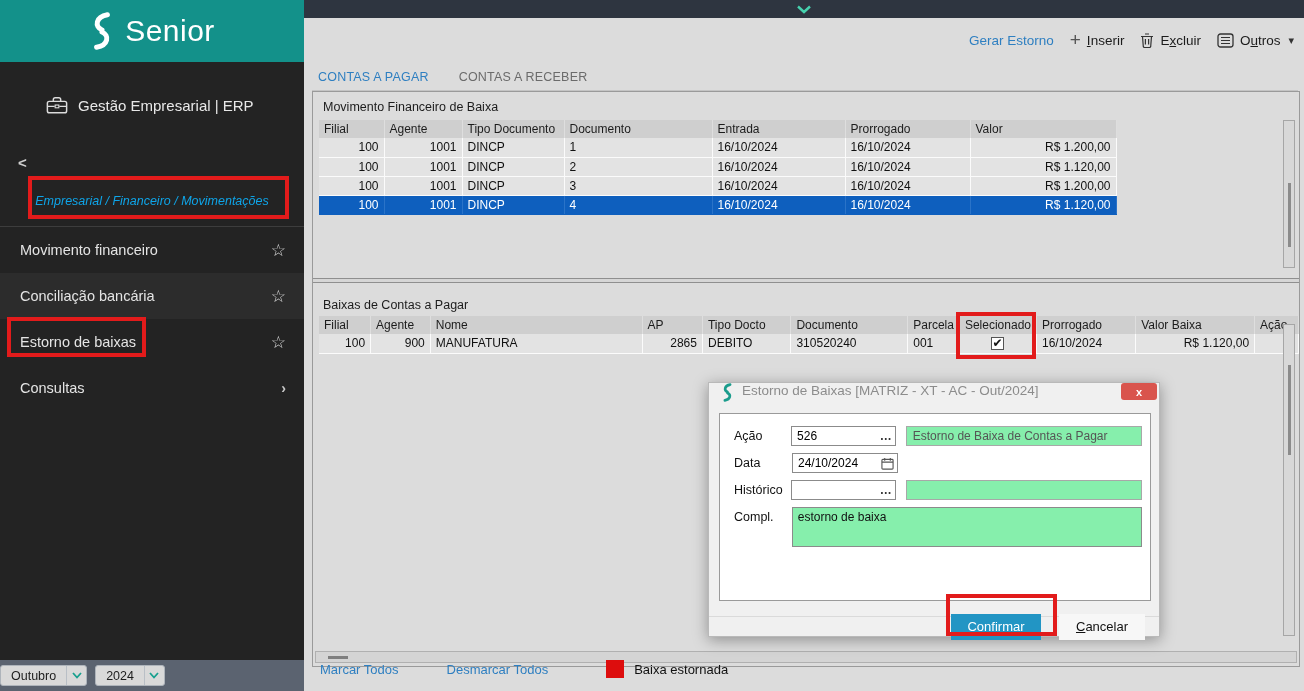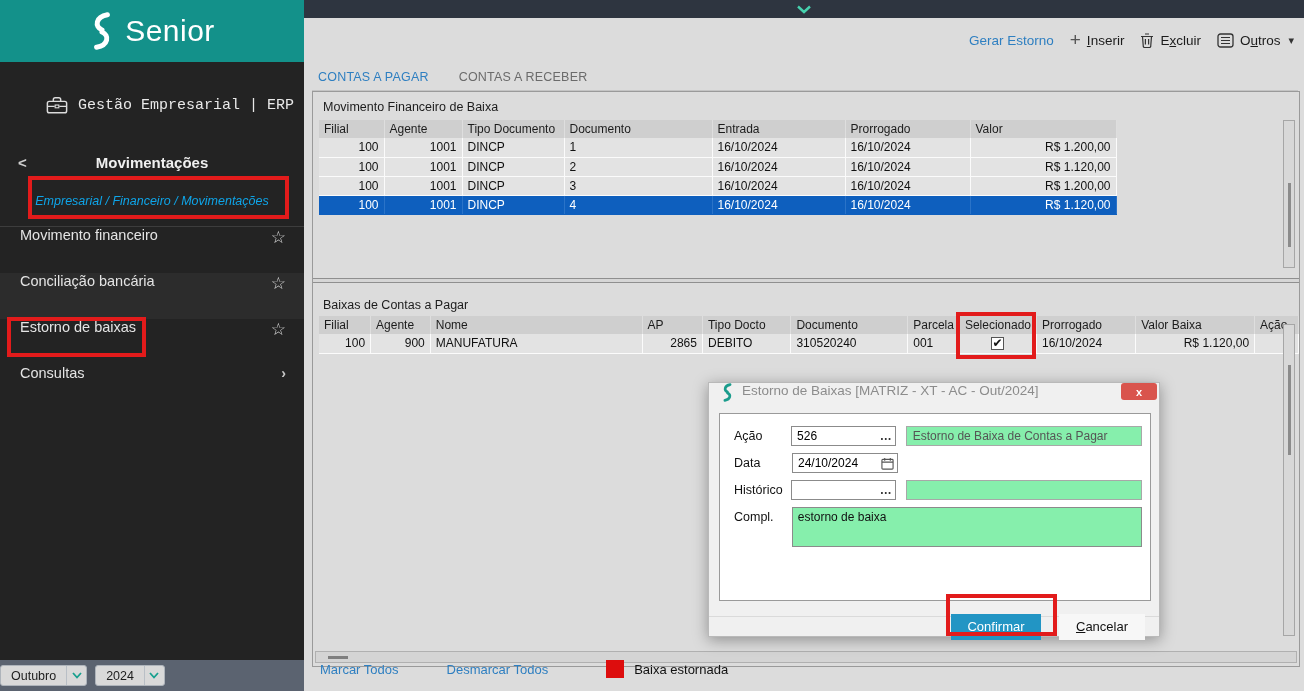--- a/index.html
+++ b/index.html
@@ -4,29 +4,29 @@
 <style>
   * { margin:0; padding:0; box-sizing:border-box; }
   html,body { width:1304px; height:691px; overflow:hidden; }
   body { font-family:"Liberation Sans","DejaVu Sans",sans-serif; background:#dcdcdc; }
   .app { position:relative; width:1304px; height:691px; background:#dcdcdc; overflow:hidden; }
 
   
   .sidebar { position:absolute; left:0; top:0; width:304px; height:691px; background:#232323; z-index:3; }
   .brand { height:62px; background:#13918a; display:flex; align-items:center; justify-content:center; gap:10px; }
   .brand-text { color:#fff; font-size:30px; font-weight:400; letter-spacing:0.5px; }
-  .product-row { display:flex; align-items:center; gap:10px; padding:0 0 0 46px; margin-top:30px; height:26px;font-family:Liberation Mono, monospace; }
+  .product-row { display:flex; align-items:center; gap:10px; padding:0 0 0 46px; margin-top:30px; height:26px; }
   .product-row span { color:#e8e8e8; font-size:15px; }
   .menu-header { display:flex; align-items:center; margin-top:32px; height:24px; position:relative; }
   .menu-back { position:absolute; left:18px; color:#cfcfcf; font-size:15px; font-weight:bold; cursor:default; }
   .menu-title { width:100%; text-align:center; color:#f0f0f0; font-size:15px; font-weight:bold; }
   .breadcrumb-wrap { margin-top:10px; height:34px; display:flex; align-items:center; justify-content:center; }
   .breadcrumb { color:#0ea5e9; font-size:12.5px; font-style:italic; }
   .menu-sep { border:none; border-top:1px solid #3d3d3d; margin:8px 0 0 0; }
-  .menu-item { height:46px; display:flex; justify-content:space-between; padding:0 18px 0 20px; color:#e4e4e4; font-size:14.5px; cursor:pointer; }
+  .menu-item { height:46px; display:flex; align-items:center; justify-content:space-between; padding:0 18px 0 20px; color:#e4e4e4; font-size:14.5px; cursor:pointer; }
   .menu-item.alt { background:#2c2c2c; }
   .menu-item .star { color:#d8d8d8; font-size:17px; }
   .menu-item .chev { color:#c9c9c9; font-size:14px; font-weight:bold; }
   .sidebar-bottom { position:absolute; left:0; bottom:0; width:304px; height:31px; background:#5b6370; display:flex; align-items:center; gap:8px; }
   .mini-select { display:flex; align-items:center; background:#d9d9d9; border:1px solid #aeb4bb; border-radius:3px; height:21px; overflow:hidden; }
   .mini-select .val { padding:0 10px; font-size:12.5px; color:#1d1d1d; }
   .mini-select .arrow { width:20px; height:100%; border-left:1px solid #b9bfc6; display:flex; align-items:center; justify-content:center; }
 
   
   .topbar { position:absolute; left:304px; top:0; width:1000px; height:18px; background:#2e3540; display:flex; align-items:center; justify-content:center; }
@@ -118,21 +118,20 @@
         <rect x="1.5" y="5.5" width="21" height="12.5" rx="2" fill="none" stroke="#dcdcdc" stroke-width="1.6"></rect>
         <path d="M8 5.5 V3.5 a2 2 0 0 1 2 -2 h4 a2 2 0 0 1 2 2 V5.5" fill="none" stroke="#dcdcdc" stroke-width="1.6"></path>
         <path d="M1.5 11 h8 M14.5 11 h8" stroke="#dcdcdc" stroke-width="1.4"></path>
         <rect x="10" y="9.5" width="4" height="3" fill="none" stroke="#dcdcdc" stroke-width="1.2"></rect>
       </svg>
       <span>Gestão Empresarial | ERP</span>
     </div>
 
     <div class="menu-header">
       <span class="menu-back">&lt;</span>
-      <span class="menu-title">Movimentações</span>
     </div>
 
     <div class="breadcrumb-wrap">
       <span class="breadcrumb">Empresarial / Financeiro / Movimentações</span>
     </div>
 
     <hr class="menu-sep">
 
     <div class="menu-item">
       <span>Movimento financeiro</span>

